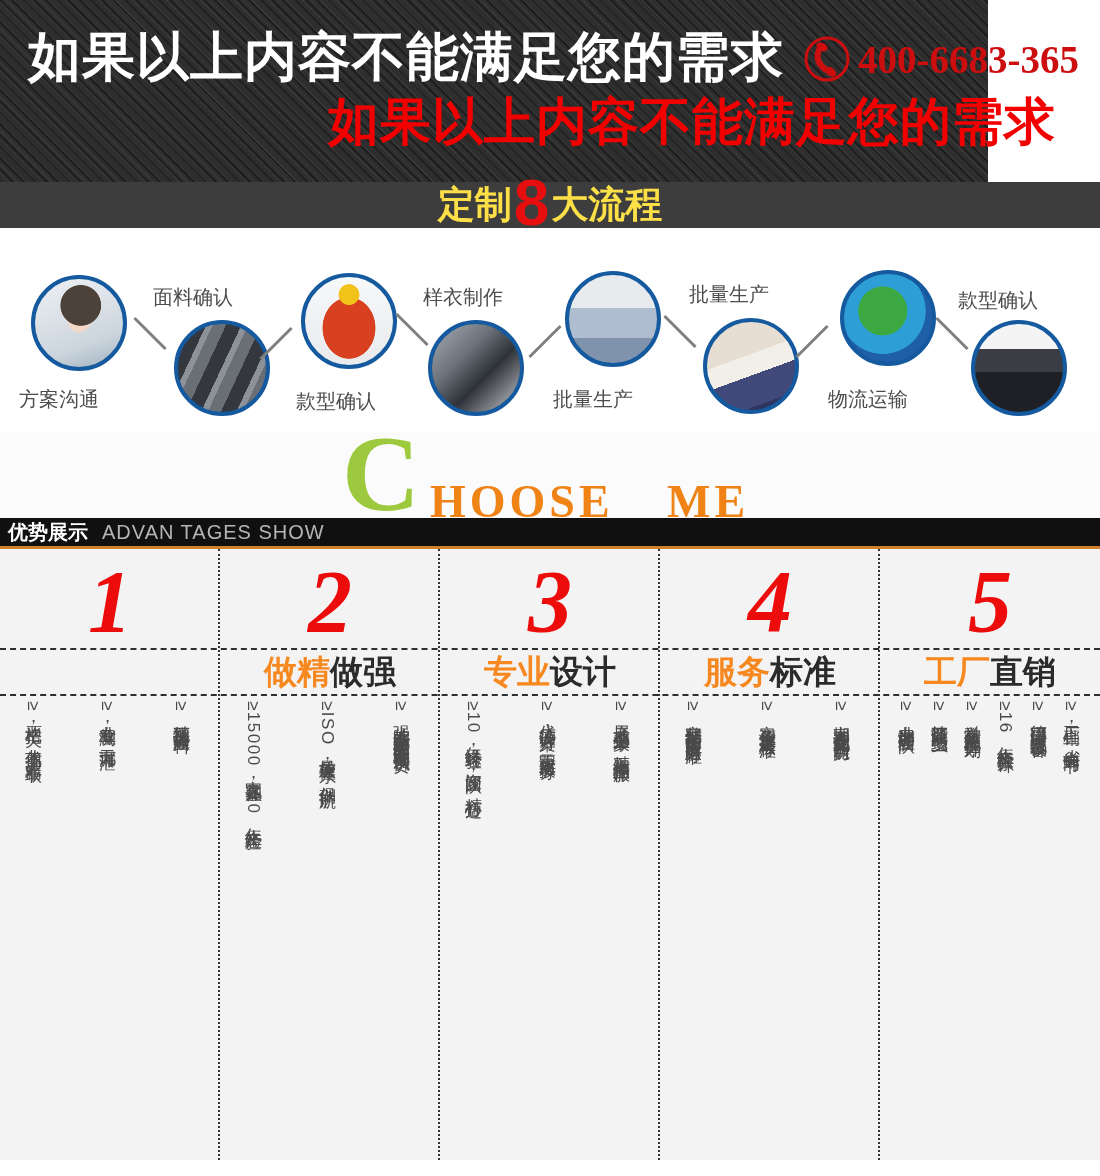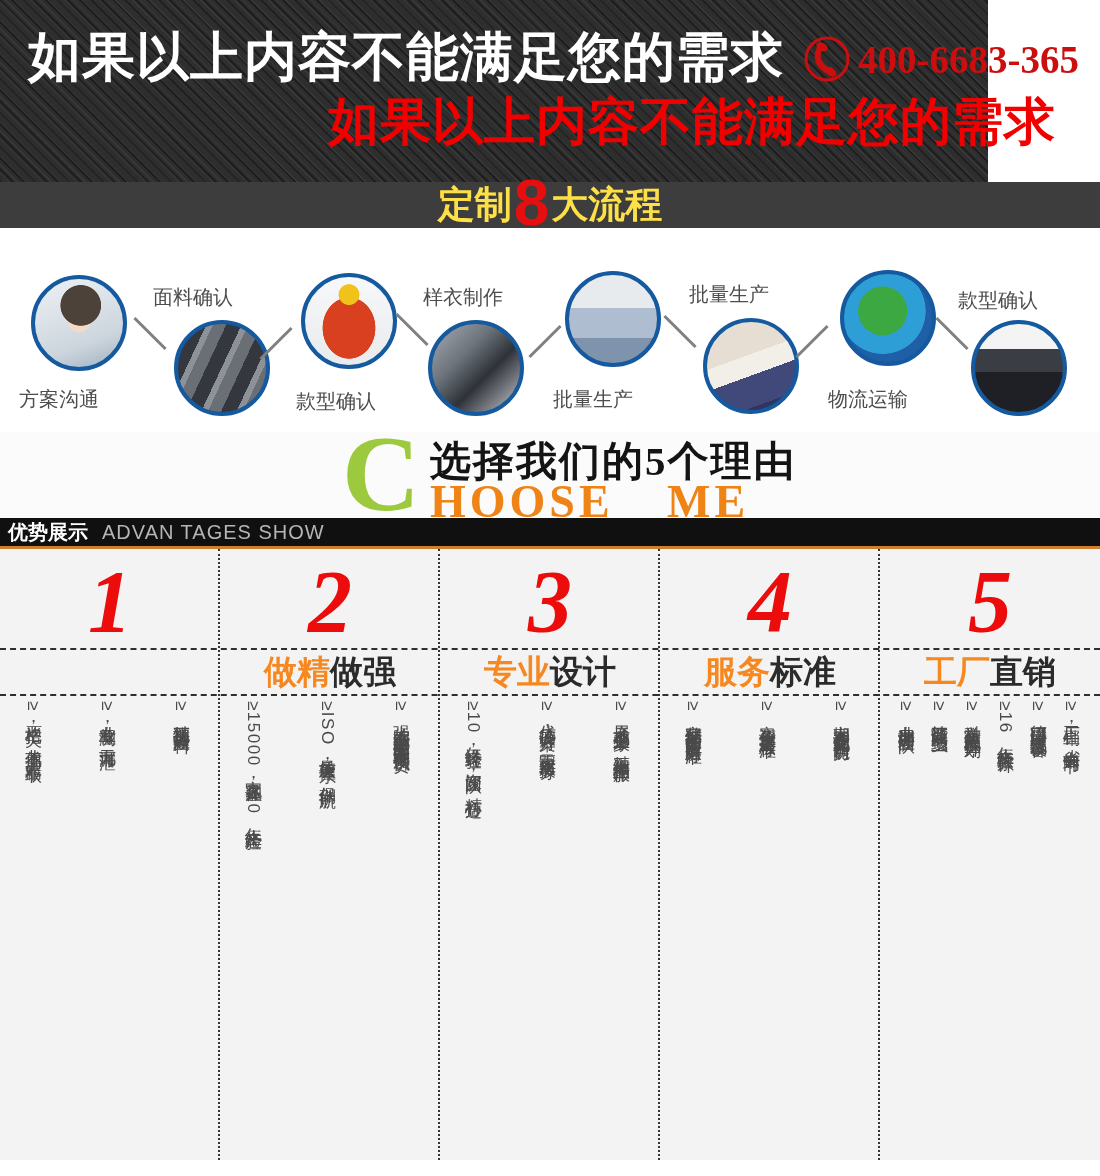--- a/index.html
+++ b/index.html
@@ -156,21 +156,20 @@
   <div class="conn up" style="left:254px;top:114px;"></div>
   <div class="conn down" style="left:390px;top:100px;"></div>
   <div class="conn up" style="left:523px;top:112px;"></div>
   <div class="conn down" style="left:658px;top:102px;"></div>
   <div class="conn up" style="left:790px;top:112px;"></div>
   <div class="conn down" style="left:930px;top:104px;"></div>
 </div>
 
 <div class="choose-section">
   <div class="choose-c">C</div>
-  <div class="choose-cn">选择我们的5个理由</div>
   <div class="choose-en">HOOSE ME</div>
 </div>
 
 <div class="adv-bar">
   <span class="adv-cn">优势展示</span>
   <span class="adv-en">ADVAN TAGES SHOW</span>
 </div>
 <div class="adv-underline"></div>
 
 <div class="columns-section">

